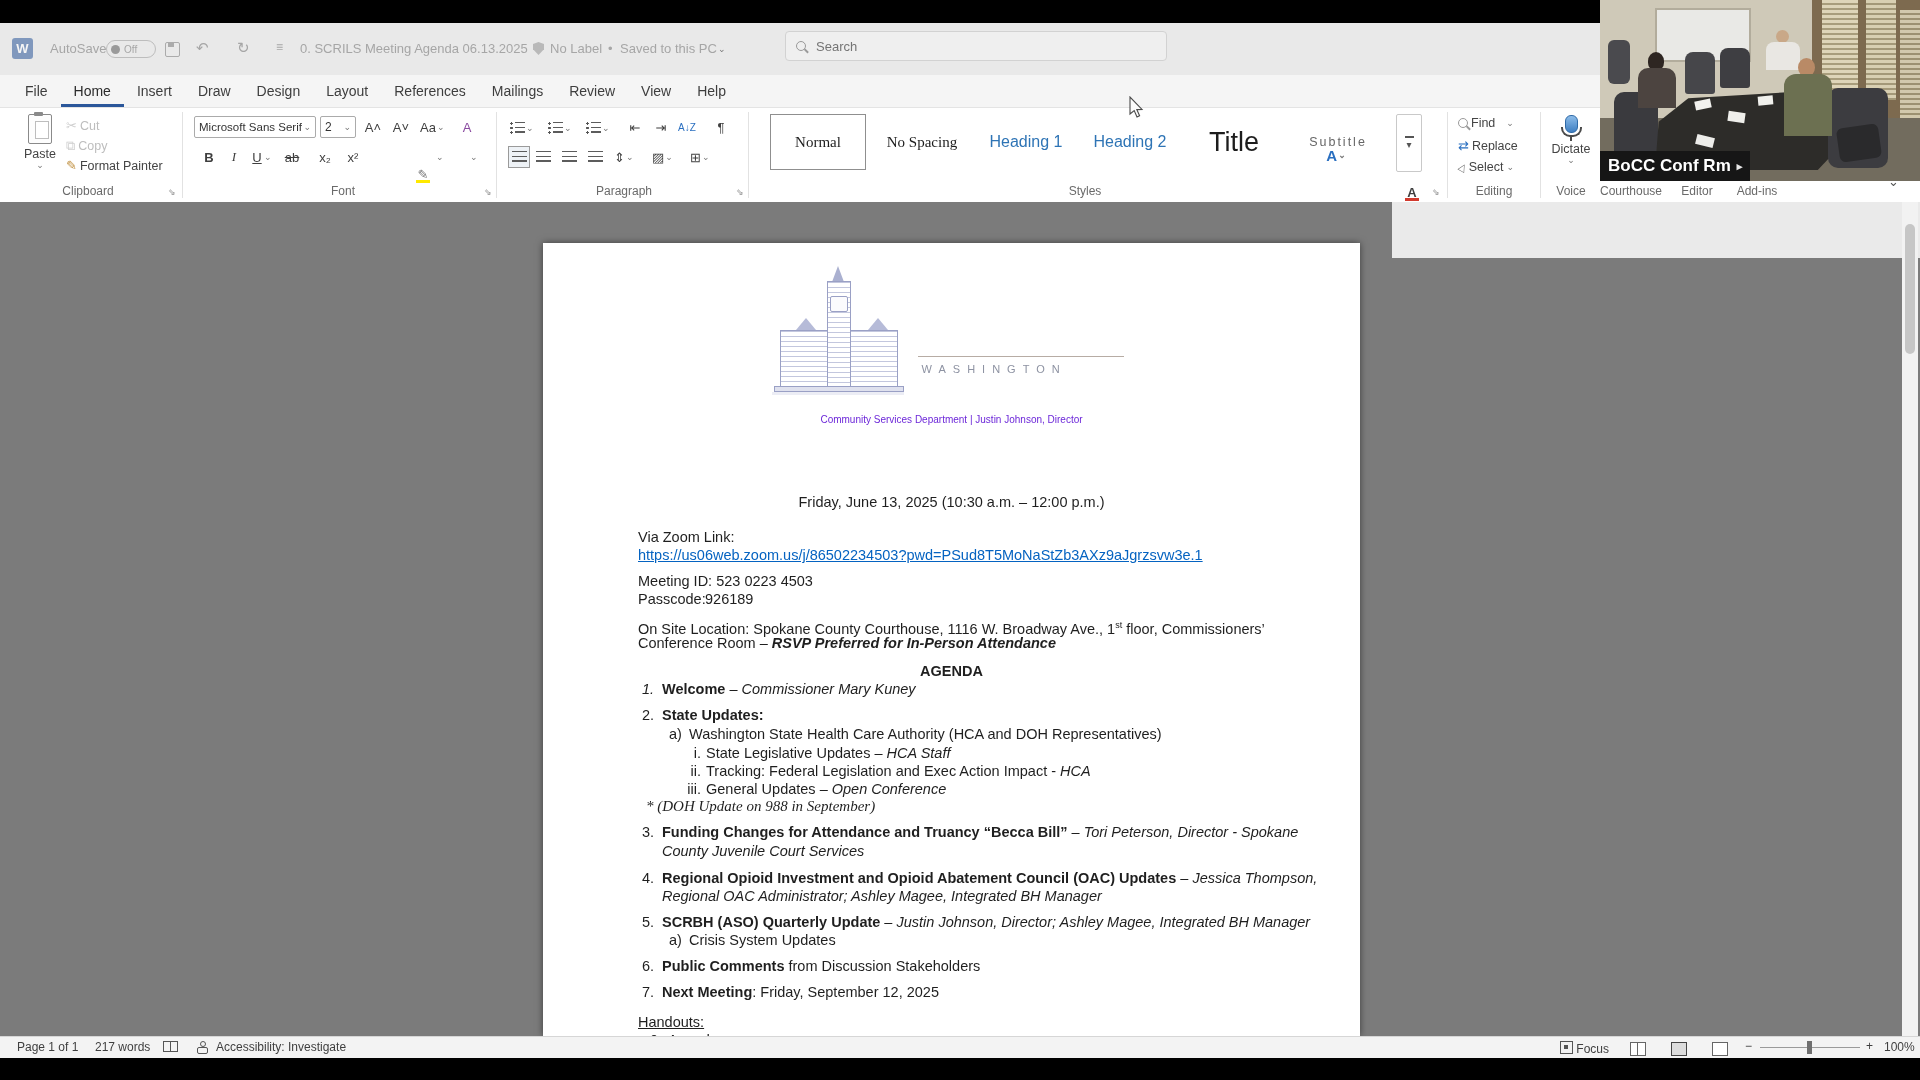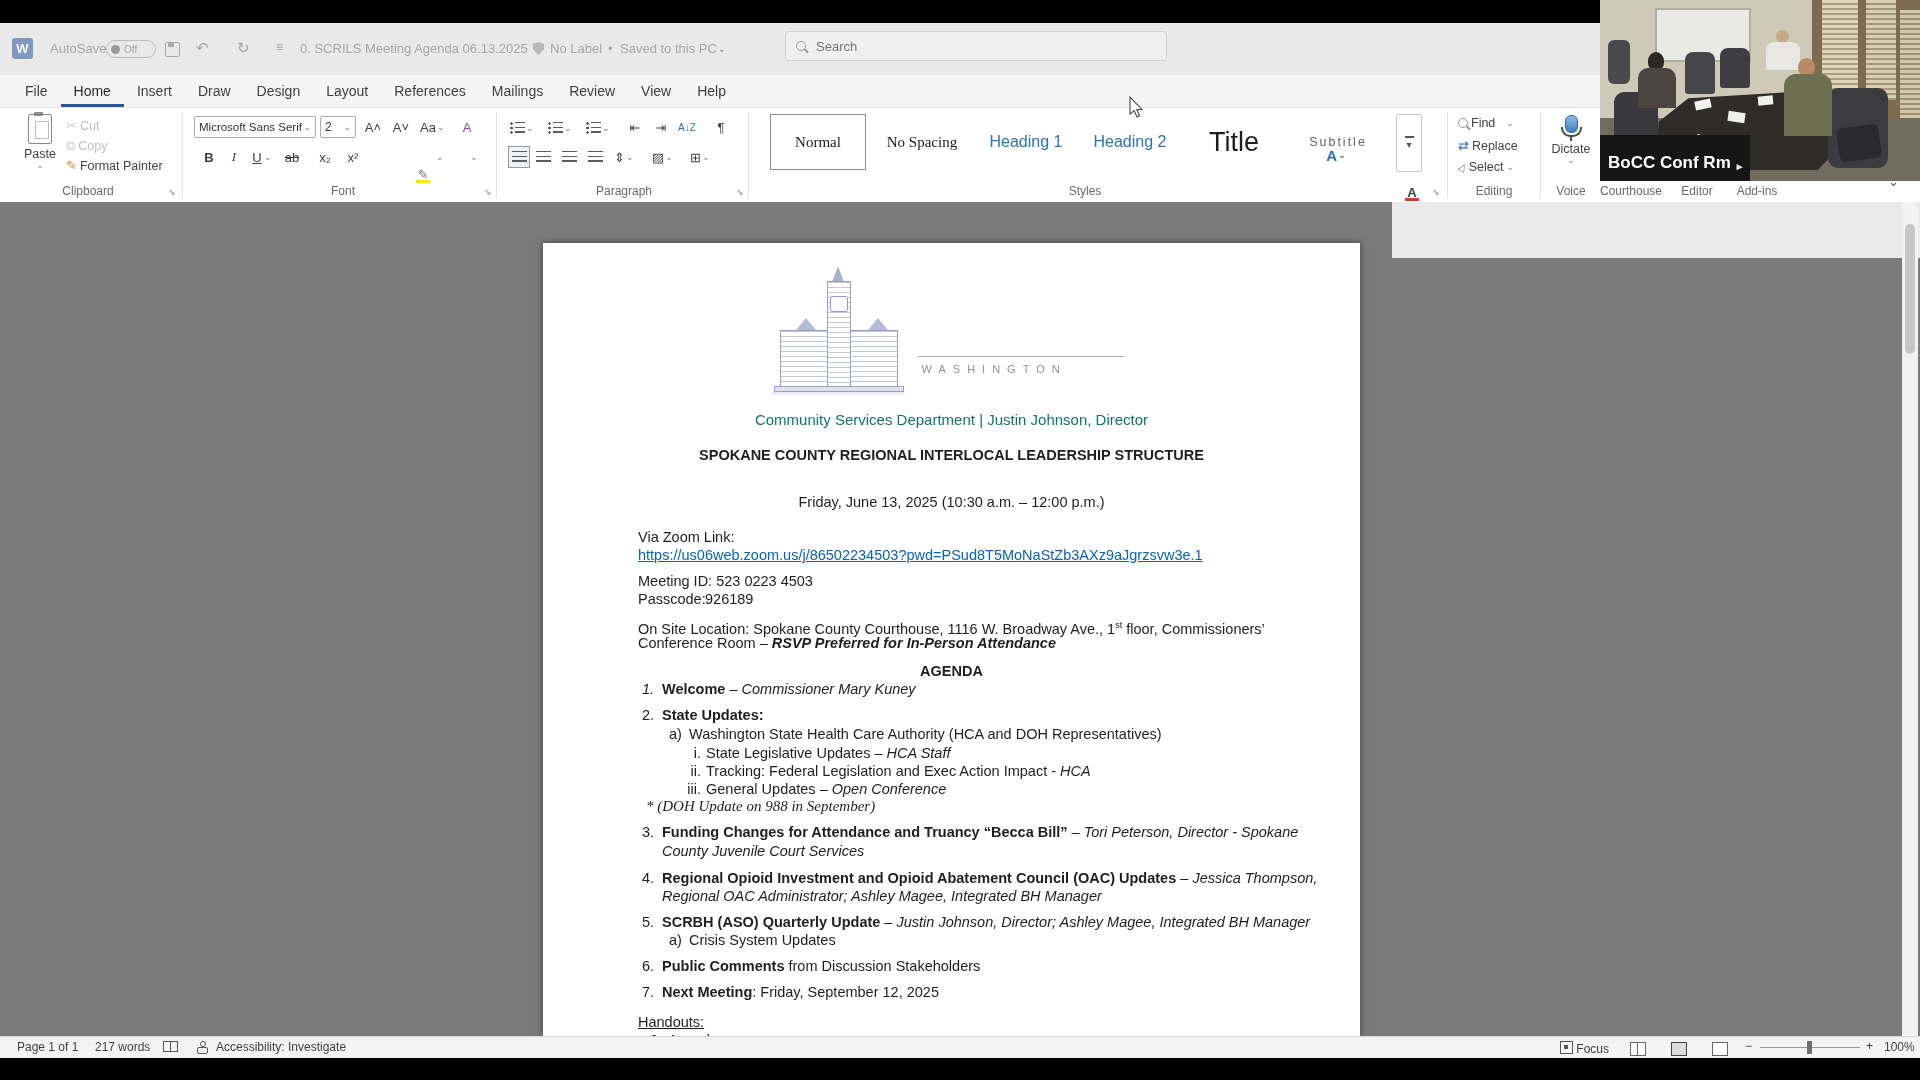--- a/index.html
+++ b/index.html
@@ -79,21 +79,21 @@
   
   .logo{position:absolute;top:23px;left:50%;transform:translateX(-50%);width:360px;height:140px}
   .brand{position:absolute;left:142px;top:46px;font-family:"Liberation Serif",serif;font-weight:700;font-size:32px;color:#747b97;letter-spacing:.5px;white-space:nowrap}
   .brandrule{position:absolute;left:146px;top:90px;width:206px;height:1px;background:#b7aca4}
   .statename{position:absolute;left:150px;top:97px;font-size:11px;letter-spacing:7px;color:#8d92a2}
   .chpart{position:absolute;border:1px solid #9aa0c5;background:#fbfbfd}
   .chtri{position:absolute;background:#aeb3d2}
   .chlines{background:repeating-linear-gradient(to bottom,#c3c7de 0 1px,transparent 1px 5px)}
   
   .video{position:absolute;left:1600px;top:0;width:320px;height:181px;background:#bcb7a6;overflow:hidden}
-  .vlabel{position:absolute;left:0;bottom:0;height:30px;background:#161616;color:#fff;font-weight:700;font-size:17px;display:flex;align-items:flex-end;padding:8px 8px;gap:6px}
+  .vlabel{position:absolute;left:0;bottom:0;height:30px;background:#161616;color:#fff;font-weight:700;font-size:17px;display:flex;align-items:center;padding:0 8px;gap:6px}
   .vlabel .play{font-size:11px;color:#e8e8e8}
   
   .statusbar{position:absolute;left:0;top:1013px;width:100%;height:22px;background:#f3f3f3;border-top:1px solid #d6d6d6;font-size:12px;color:#3f3f3f}
   .sb{position:absolute;top:3px}
   .book{display:inline-block;width:13px;height:9px;border:1px solid #555;position:relative;top:1px}
   .book::after{content:"";position:absolute;left:6px;top:0;bottom:0;width:1px;background:#555}
   .person{display:inline-block;width:11px;height:11px;position:relative;top:1px}
   .person::before{content:"";position:absolute;left:4px;top:0;width:4px;height:4px;border-radius:50%;border:1px solid #555}
   .person::after{content:"";position:absolute;left:1px;top:6px;width:9px;height:5px;border:1px solid #555;border-radius:2px}
   .focusic{display:inline-block;width:11px;height:11px;border:1px solid #555;position:relative;top:1px}
@@ -346,23 +346,22 @@
           <div class="chpart chlines" style="left:8px;top:64px;width:46px;height:56px"></div>
           <div class="chtri" style="left:96px;top:52px;width:0;height:0;background:none;border-left:10px solid transparent;border-right:10px solid transparent;border-bottom:12px solid #b6bbd8"></div>
           <div class="chpart chlines" style="left:78px;top:64px;width:46px;height:56px"></div>
           <div class="chpart" style="left:2px;top:120px;width:128px;height:4px;background:#dfe1ee"></div>
           <div class="chpart" style="left:0;top:126px;width:132px;height:3px;background:#ecedf5;border:none"></div>
         </div>
         <div class="brandrule"></div>
         <div class="statename">WASHINGTON</div>
       </div>
 
-      <div class="a line ctr" style="top:167px;color:#0f766e;font-size:15px">Community Services Department | Justin Johnson, Director</div>
-
-      <div class="a line ctr b" style="top:203px">SPOKANE COUNTY REGIONAL INTERLOCAL LEADERSHIP STRUCTURE</div>
+      <div class="a line ctr" style="top:167px;color:#6d28d9;font-size:10px">Community Services Department | Justin Johnson, Director</div>
+
       <div class="a line ctr" style="top:250px">Friday, June 13, 2025 (10:30 a.m. – 12:00 p.m.)</div>
 
       <div class="a line" style="top:285px;left:95px">Via Zoom Link:</div>
       <div class="a line" style="top:303px;left:95px"><span class="link">https://us06web.zoom.us/j/86502234503?pwd=PSud8T5MoNaStZb3AXz9aJgrzsvw3e.1</span></div>
 
       <div class="a line" style="top:329px;left:95px">Meeting ID: 523 0223 4503</div>
       <div class="a line" style="top:347px;left:95px">Passcode:</div>
       <div class="a line" style="top:347px;left:162px">926189</div>
 
       <div class="a line" style="top:373px;left:95px"><span>On Site Location: Spokane County Courthouse, 1116 W. Broadway Ave., 1</span><sup>st</sup><span> floor, Commissioners’</span></div>

